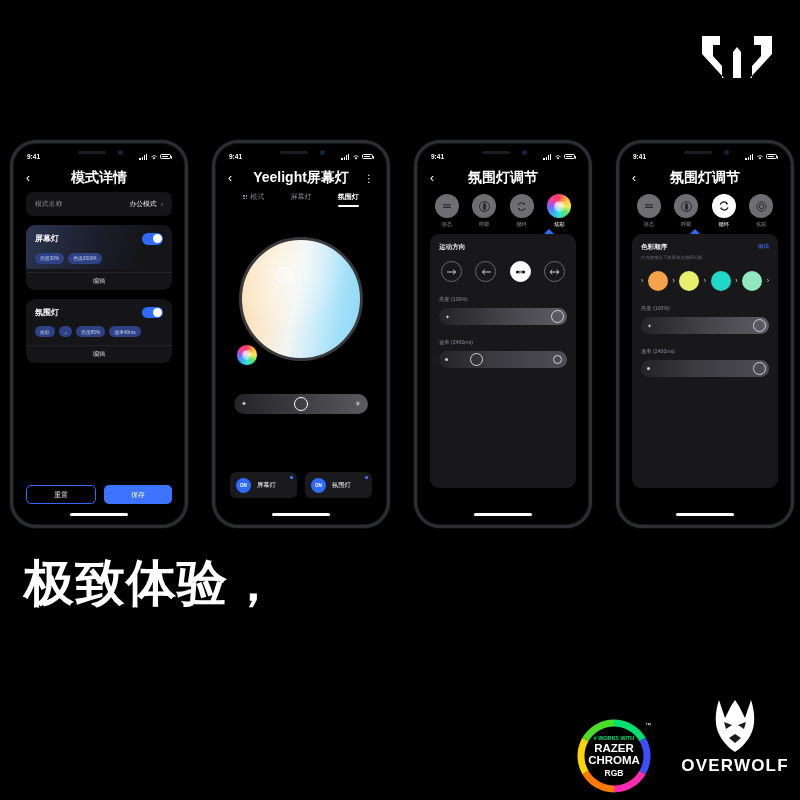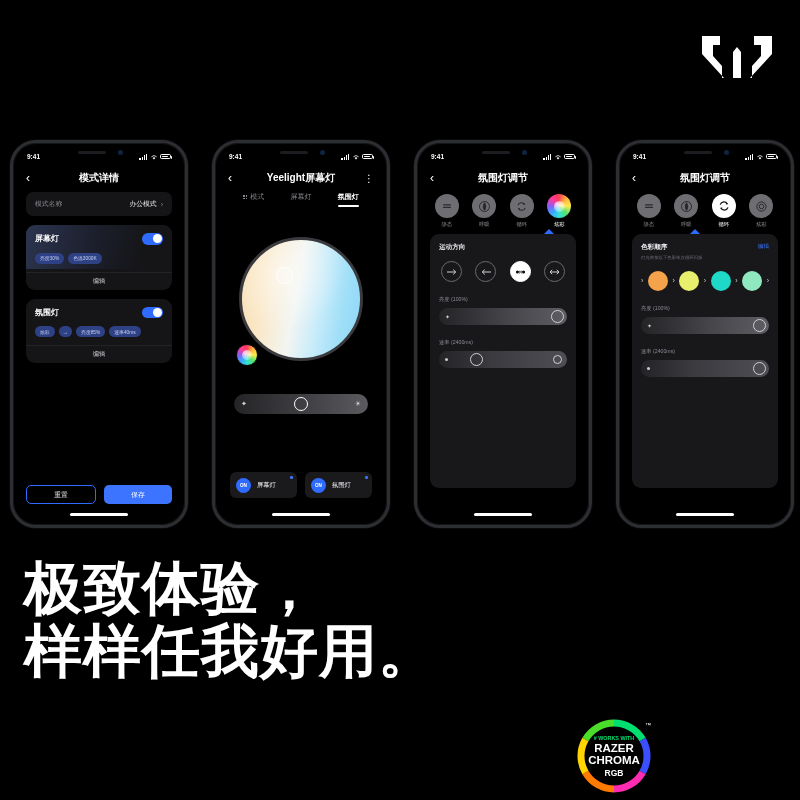--- a/index.html
+++ b/index.html
@@ -60,21 +60,21 @@
   .batt { width: 11px; height: 5.5px; border: 0.8px solid #fff; border-radius: 1.6px; position: relative; }
   .batt::after { content:''; position:absolute; left:0.8px; top:0.8px; bottom:0.8px; right:1.8px; background:#fff; border-radius:0.6px; }
   .batt::before { content:''; position:absolute; right:-2px; top:1.6px; width:1px; height:2.2px; background:#fff; border-radius:0 1px 1px 0; }
 
   .navbar {
     position: absolute; top: 20px; left: 0; right: 0; height: 24px;
     display: flex; align-items: center; z-index: 6;
     padding: 0 10px;
   }
   .nav-back { color: #fff; font-size: 12px; line-height: 1; width: 14px; }
-  .nav-title { flex: 1; text-align: center; color: #fff; font-size: 10px; font-weight: bold; }
+  .nav-title { flex: 1; text-align: center; color: #fff; font-size: 14px; font-weight: bold; }
   .nav-right { width: 14px; color: #fff; font-size: 10px; text-align: right; letter-spacing: 0; }
 
   .home-ind {
     position: absolute; bottom: 6px; left: 50%; transform: translateX(-50%);
     width: 58px; height: 2.6px; border-radius: 2px; background: #fff; z-index: 9;
   }
 
   
   .p1 .body { position: absolute; top: 46px; left: 10px; right: 10px; }
   .namerow {
@@ -206,21 +206,21 @@
   .skn { position: absolute; width: 13px; height: 13px; border-radius: 50%; border: 1.1px solid #cfcfd6; }
   .skn.right { right: 3px; }
   .skn.mid { left: 24%; }
   .skn.tiny { right: 5px; width: 9px; height: 9px; }
   .micro { color: #d2d2d8; font-size: 6px; }
   .micro.dot { width: 3px; height: 3px; border-radius: 50%; background:#c9c9cf; }
 
   
   .headline {
     position: absolute; left: 24px; top: 556px;
-    color: #fff; font-size: 58px; font-weight: bold; line-height: 1.09;
+    color: #fff; font-size: 50px; font-weight: bold; line-height: 1.09;
     letter-spacing: 1px;
   }
   .headline div { white-space: nowrap; }
   .subline {
     position: absolute; left: 24px; top: 736px;
     color: #e4e4e8; font-size: 25px; letter-spacing: 0.5px; white-space: nowrap;
   }
 
   
   .razer { position: absolute; left: 573px; top: 715px; width: 82px; height: 82px; }
@@ -612,21 +612,20 @@
           </div>
         </div>
         <div class="home-ind"></div>
       </div>
     </div>
 
   </div>
 
   <div class="headline">
     <div>极致体验，</div>
-    <div>样样任我好用。</div>
   </div>
 
   <div class="razer">
     <svg viewBox="0 0 82 82" width="82" height="82">
       <defs>
         <linearGradient id="g1" x1="0" y1="0" x2="1" y2="1">
           <stop offset="0" stop-color="#00d46a"></stop>
             <stop offset="1" stop-color="#00b3ff"></stop>
         </linearGradient>
       </defs>
@@ -641,14 +640,23 @@
       </g>
       <circle cx="41" cy="41" r="26" fill="#000"></circle>
       <text x="41" y="25" text-anchor="middle" fill="#00e070" font-size="5.4" font-family="Liberation Sans, sans-serif" font-weight="bold"># WORKS WITH</text>
       <text x="41" y="37" text-anchor="middle" fill="#fff" font-size="11.5" font-family="Liberation Sans, sans-serif" font-weight="bold">RAZER</text>
       <text x="41" y="49" text-anchor="middle" fill="#fff" font-size="11.5" font-family="Liberation Sans, sans-serif" font-weight="bold">CHROMA</text>
       <text x="41" y="61" text-anchor="middle" fill="#fff" font-size="8.5" font-family="Liberation Sans, sans-serif" font-weight="bold">RGB</text>
       <text x="75" y="12" text-anchor="middle" fill="#fff" font-size="6" font-family="Liberation Sans, sans-serif">™</text>
     </svg>
   </div>
 
+  <div class="overwolf">
+    <svg viewBox="0 0 118 56" width="118" height="56">
+      <path d="M43 2 L49 20 L55 8 L59 2 L63 8 L69 20 L75 2 C79 14 80 28 74 38 C69 47 62 52 59 54 C56 52 49 47 44 38 C38 28 39 14 43 2 Z" fill="#fff"></path>
+      <path d="M48 24 L56 27 L50 31 Z" fill="#1b1b1d"></path>
+      <path d="M70 24 L62 27 L68 31 Z" fill="#1b1b1d"></path>
+      <path d="M59 36 L53 40 L59 45 L65 40 Z" fill="#1b1b1d"></path>
+    </svg>
+    <div class="ow-name">OVERWOLF</div>
+  </div>
 
 </div>
 
 </body></html>

